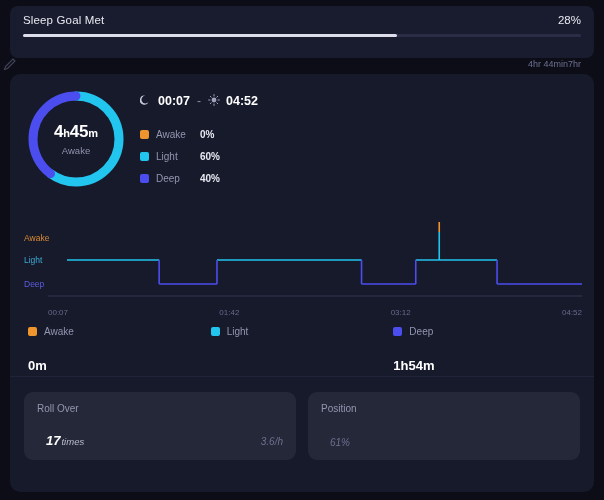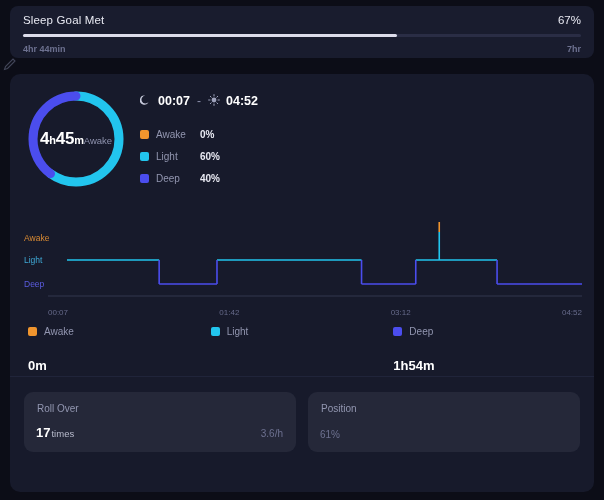--- a/index.html
+++ b/index.html
@@ -31,39 +31,39 @@
 
   .goal-track {
     position:relative; margin-top:8px; height:3px;
     background:#2a2d45; border-radius:2px; width:100%;
   }
   .goal-fill {
     position:absolute; left:0; top:0; height:3px;
     background:#dcdcea; border-radius:2px;
   }
   .goal-sub {
-    display:flex; justify-content:space-between; margin-top:7px;font-weight:bold;
+    display:flex; justify-content:flex-end; margin-top:22px;
   }
   .goal-sub span { font-size:9px; color:#6d7190; }
 
   
   .main-card {
     position:absolute; left:10px; top:74px; width:584px; height:418px;
     background:#171a2b; border-radius:10px;
   }
 
   
   .summary { position:relative; height:132px; }
 
   .donut-wrap {
     position:absolute; left:14px; top:13px; width:104px; height:104px;
   }
   .donut-center {
     position:absolute; left:0; top:0; width:104px; height:104px;
-    display:flex; flex-direction:row; align-items:center; justify-content:center;
+    display:flex; flex-direction:column; align-items:center; justify-content:center;
   }
   .donut-dur { font-size:17px; font-weight:bold; color:#ffffff; letter-spacing:-.2px; }
   .donut-dur .u { font-size:11px; font-weight:bold; }
   .donut-label { font-size:9.5px; color:#8e92ad; margin-top:3px; }
 
   .side-info { position:absolute; left:130px; top:18px; }
   .time-range { display:flex; align-items:center; gap:6px; }
   .time-range .tval { font-size:12.5px; font-weight:bold; color:#ffffff; }
   .time-range .dash { font-size:12px; color:#8e92ad; margin:0 1px; }
 
@@ -95,47 +95,47 @@
   .total-head { display:flex; align-items:center; }
   .total-head .tname { font-size:10px; color:#9296b0; }
   .total-val { margin-top:21px; font-size:13px; font-weight:bold; color:#ffffff; }
 
   
   .mini-row {
     position:absolute; left:14px; right:14px; top:318px;
     display:flex; gap:12px;
   }
   .mini-card {
-    flex:1; height:60px; background:#252839; border-radius:9px;
+    flex:1; height:68px; background:#252839; border-radius:9px;
     padding:11px 13px 0 13px; position:relative;
   }
   .mini-title { font-size:10px; color:#9296b0; }
   .mini-foot {
-    position:absolute; left:12px; right:13px; bottom:12px;
-    display:flex; justify-content:space-between; align-items:baseline;
+    position:absolute; left:22px; right:13px; bottom:12px;
+    display:flex; justify-content:space-between; align-items:baseline;font-style:italic;
   }
   .mini-main { font-size:13px; font-weight:bold; color:#ffffff; }
   .mini-main .unit { font-size:9.5px; font-weight:normal; color:#b9bccd; margin-left:1px; }
   .mini-aux { font-size:10px; color:#6d7190; }
 </style>
 </head>
 <body>
 
 <div class="screen">
 
   <div class="edit-pencil">
     <svg viewBox="0 0 16 16" width="16" height="16" aria-hidden="true">
       <path d="M2.5 13.5l1-3L11 3l2 2-7.5 7.5-3 1z" fill="none" stroke="#6f7490" stroke-width="1.1"></path>
     </svg>
   </div>
 
   <div class="goal-card">
     <div class="goal-row">
       <div class="goal-title">Sleep Goal Met</div>
-      <div class="goal-pct">67%</div>
+      <div class="goal-pct">28%</div>
     </div>
     <div class="goal-track">
       <div class="goal-fill" id="goalFill" style="width: 67%;"></div>
     </div>
     <div class="goal-sub">
       <span>4hr 44min</span>
       <span>7hr</span>
     </div>
   </div>
 

